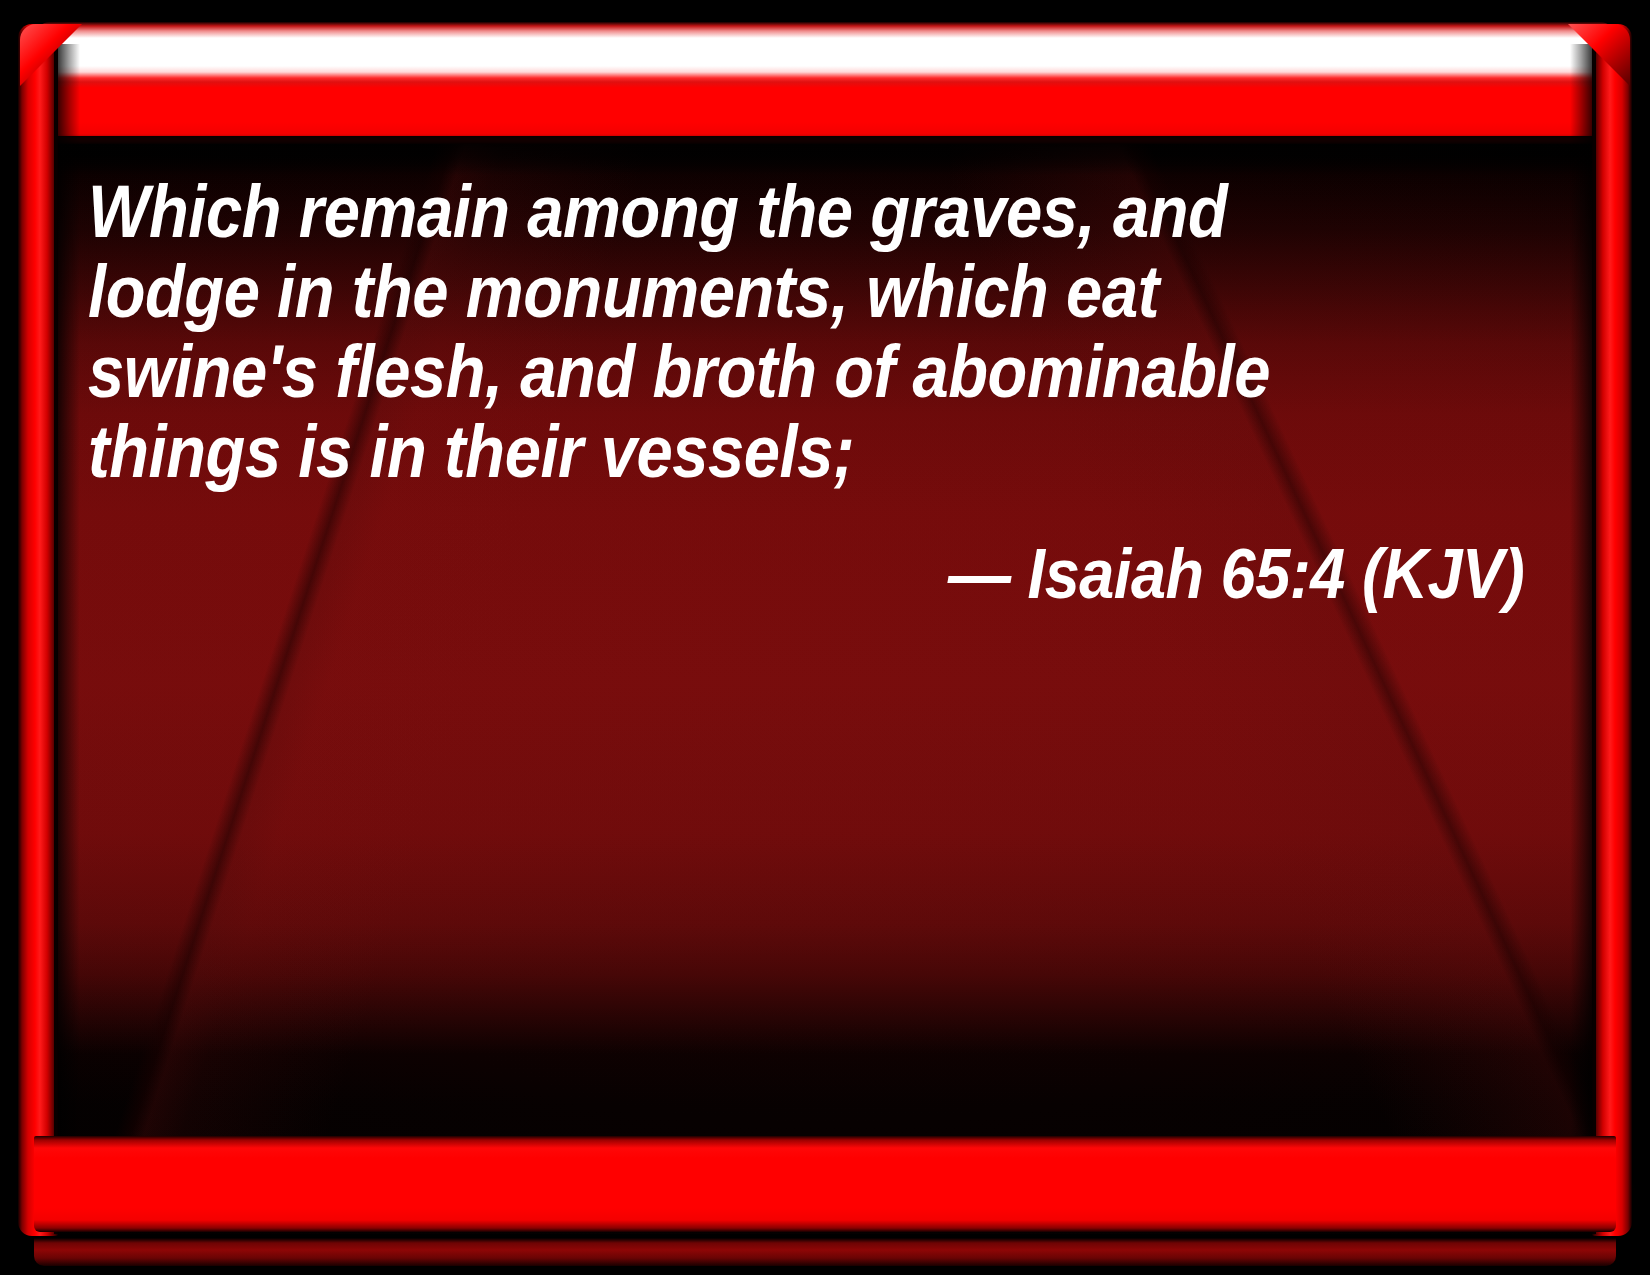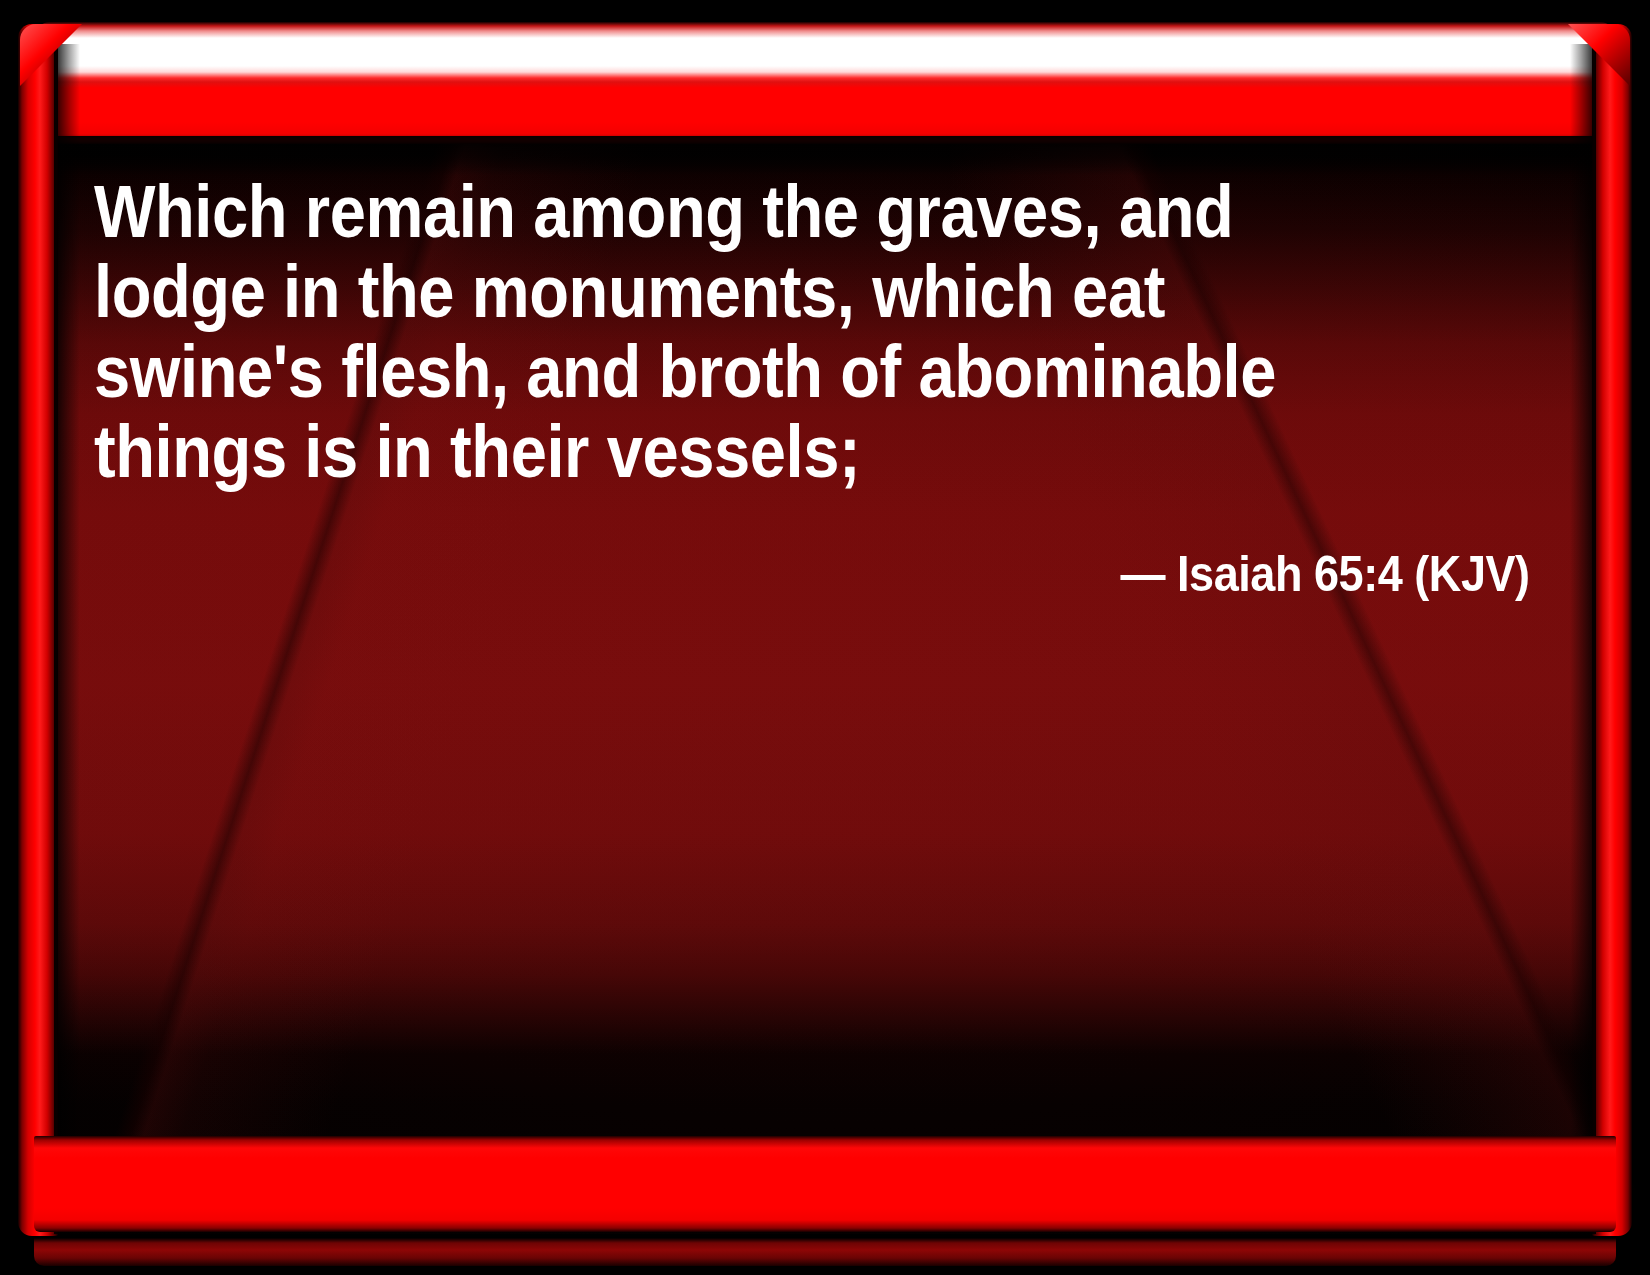--- a/index.html
+++ b/index.html
@@ -222,23 +222,24 @@
     width: 62px;
     height: 62px;
     background: linear-gradient(135deg, #ff5252 0%, #ff0000 40%, #560000 100%);
   }
   .corner-tl { left: 20px; top: 24px; clip-path: polygon(0 0, 100% 0, 0 100%); border-top-left-radius: 16px; }
   .corner-tr { left: 1568px; top: 24px; clip-path: polygon(0 0, 100% 0, 100% 100%); border-top-right-radius: 16px; }
 
   
   .textblock {
     position: absolute;
-    left: 94px;
+    left: 88px;
     top: 172px;
     width: 1460px;
+    font-style: italic;
   }
   .verse {
     margin: 0;
     color: #ffffff;
     font-family: "Liberation Sans Narrow", "Liberation Sans", "DejaVu Sans Condensed", sans-serif;
     font-weight: bold;
     font-size: 74px;
     line-height: 80px;
     letter-spacing: -0.5px;
     transform: scaleX(0.88);
@@ -246,21 +247,21 @@
     white-space: pre-line;
   }
   .attrib {
     margin: 0;
     padding-top: 42px;
     padding-right: 24px;
     text-align: right;
     color: #ffffff;
     font-family: "Liberation Sans Narrow", "Liberation Sans", "DejaVu Sans Condensed", sans-serif;
     font-weight: bold;
-    font-size: 50px;
+    font-size: 70px;
     line-height: 80px;
     letter-spacing: -0.5px;
   }
   .attrib-inner {
     display: inline-block;
     transform: scaleX(0.90);
     transform-origin: right center;
   }
 </style>
 </head>

